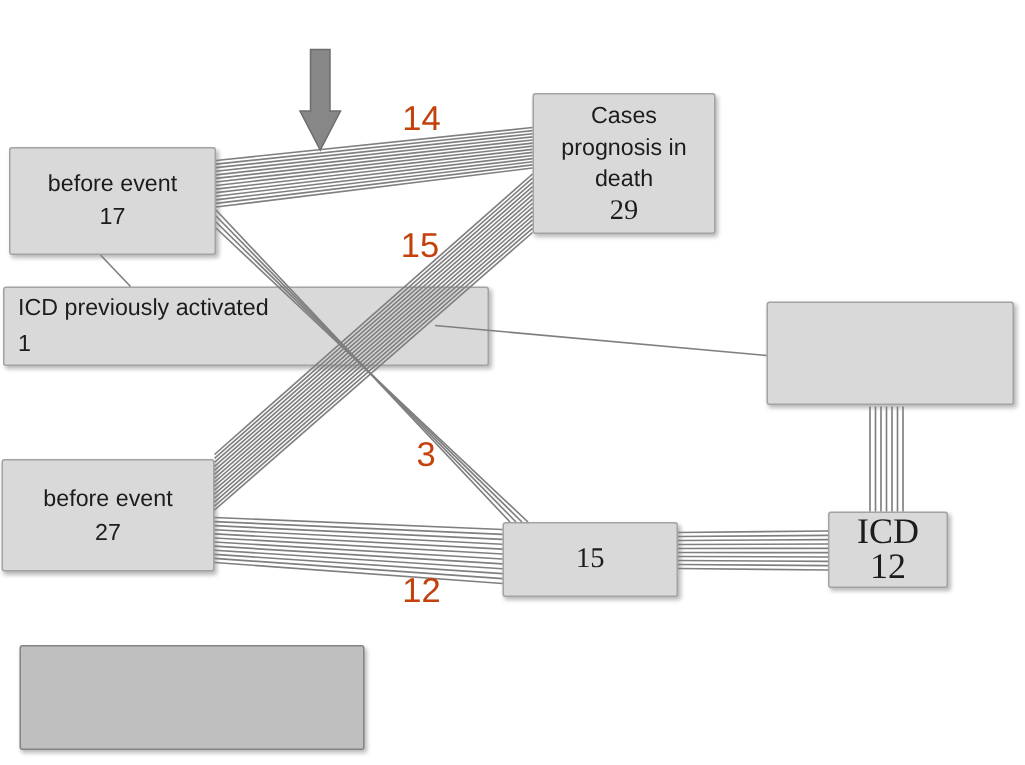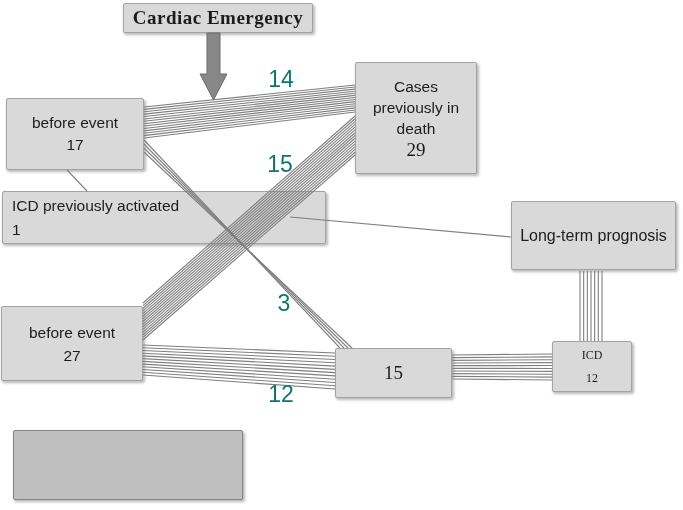--- a/index.html
+++ b/index.html
@@ -21,31 +21,31 @@
   .node.left-align { align-items:flex-start; text-align:left; padding-left:9px; line-height:24px; }
   .node.title-node {
     font-family:"Liberation Serif", serif; font-weight:bold; font-size:19px;
     letter-spacing:0.5px;
   }
   .node.dark {
     background:var(--no-events-fill,#bfbfbf);
     border-color:var(--no-events-border,#858585);
     line-height:24px;
   }
-  .node.serif-node { font-family:"Liberation Serif", serif; font-size:12px; line-height:23px; }
+  .node.serif-node { font-family:"Liberation Serif", serif; font-size:24px; line-height:23px; }
   .val-serif { font-family:"Liberation Serif", serif; font-size:19px; }
   .node.tall { line-height:23px; }
   .cases-node { line-height:21px; }
   #edge-svg {
     position:absolute; left:0; top:0; z-index:2; pointer-events:none;
   }
   #edge-svg line { stroke:var(--connector,#7f7f7f); stroke-width:1.1; }
   .edge-label {
     position:absolute; transform:translate(-50%,-50%); z-index:3;
-    font-size:23px; line-height:23px; color:#0f766e;
+    font-size:23px; line-height:23px; color:#c2410c;
   }
 </style>
 </head>
 <body>
 
 <div class="stage" id="stage">
 
   <svg id="edge-svg" width="683" height="510">
     <g>
         <line x1="144" y1="107" x2="355" y2="85"></line>
@@ -125,43 +125,39 @@
         <line x1="67" y1="170" x2="87" y2="191"></line>
       </g>
       <g>
         <line x1="290" y1="217" x2="511" y2="237"></line>
       </g>
       <g id="down-arrow">
       <path d="M207,33 L220,33 L220,74 L227,74 L213.5,100 L200,74 L207,74 Z" fill="var(--arrow-fill,#878787)" stroke="var(--arrow-edge,#6d6d6d)" stroke-width="1"></path>
     </g>
   </svg>
 
-  <div class="node title-node" style="left:123px;top:3px;width:190px;height:30px">
-    <div class="ln">Cardiac Emergency</div>
-  </div>
 
   <div class="node" style="left:6px;top:98px;width:138px;height:72px">
     <div class="ln">before event</div>
     <div class="ln">17</div>
   </div>
 
   <div class="node left-align" style="left:2px;top:191px;width:324px;height:53px">
     <div class="ln">ICD previously activated</div>
     <div class="ln">1</div>
   </div>
 
-  <div class="node cases-node" style="left:355px;top:62px;width:122px;height:112px">
+  <div class="node cases-node" style="left:355px;top:62px;width:122px;height:94px">
     <div class="ln">Cases</div>
-    <div class="ln">previously in</div>
+    <div class="ln">prognosis in</div>
     <div class="ln">death</div>
     <div class="ln val-serif">29</div>
   </div>
 
   <div class="node tall" style="left:511px;top:201px;width:165px;height:69px;font-size:16px">
-    <div class="ln">Long-term prognosis</div>
   </div>
 
   <div class="node tall" style="left:1px;top:306px;width:142px;height:75px">
     <div class="ln">before event</div>
     <div class="ln">27</div>
   </div>
 
   <div class="node" style="left:335px;top:348px;width:117px;height:50px">
     <div class="ln val-serif">15</div>
   </div>

